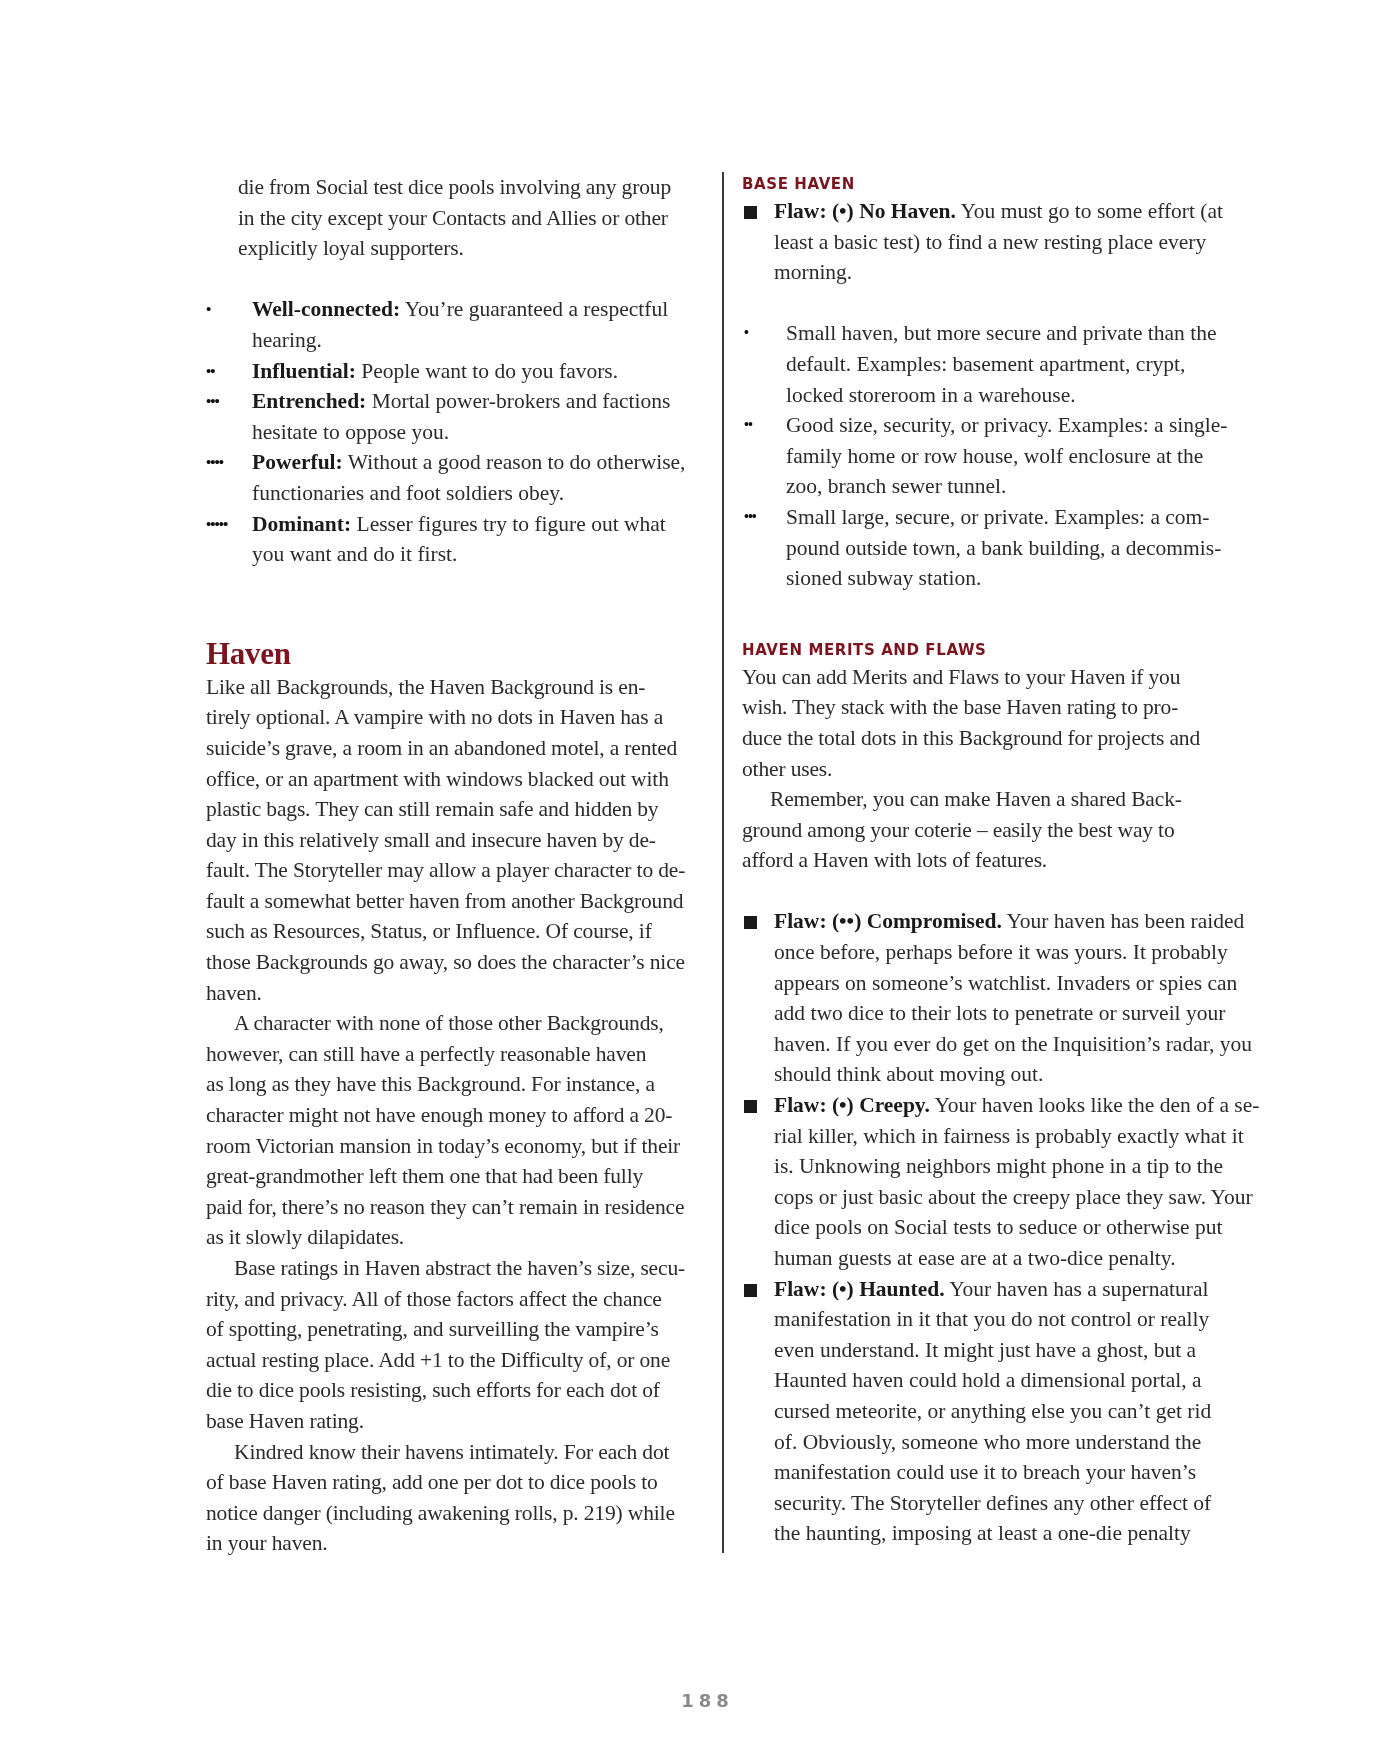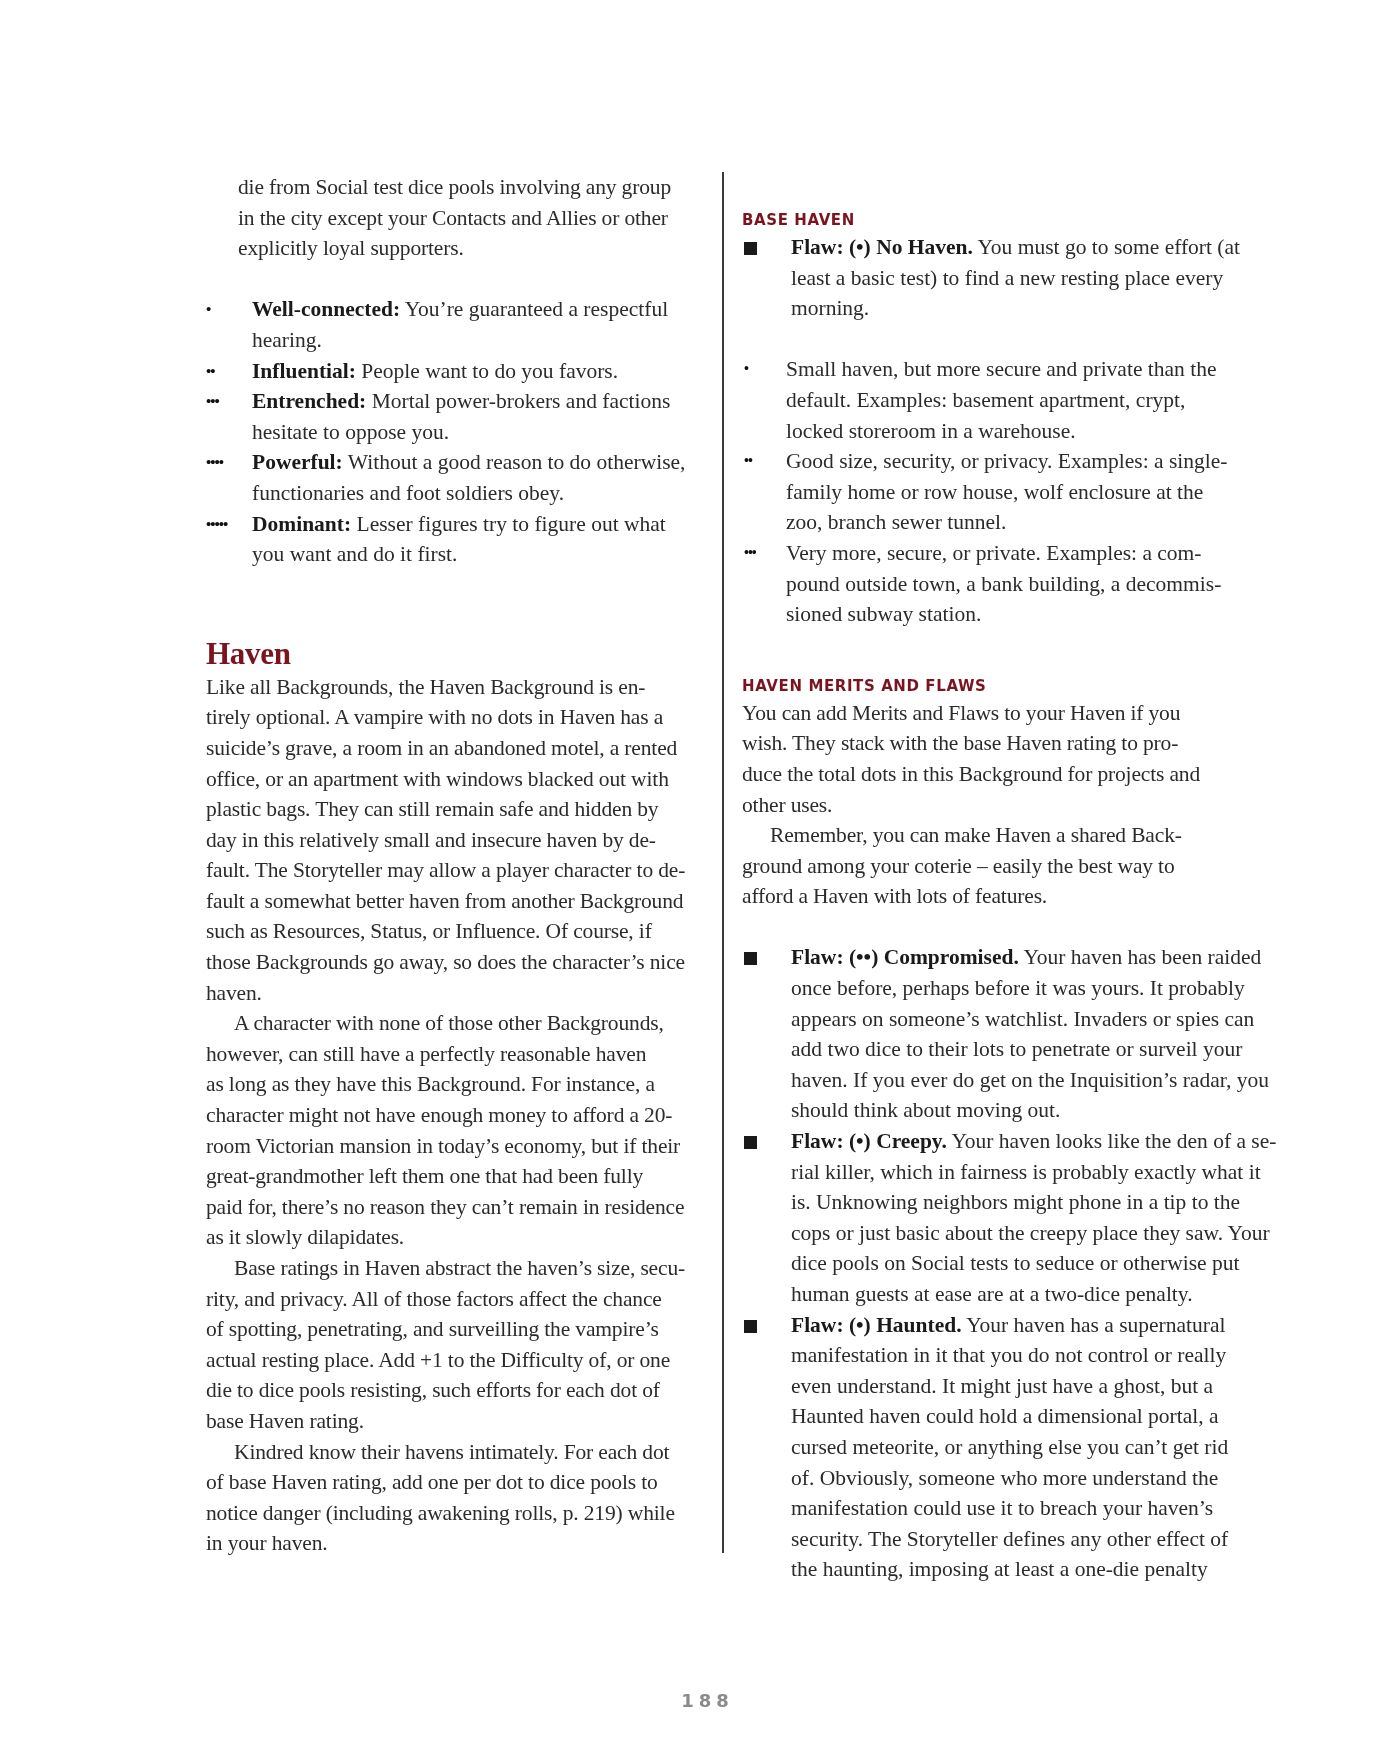--- a/index.html
+++ b/index.html
@@ -1,32 +1,32 @@
 <!DOCTYPE html>
 <html><head>
 <meta charset="utf-8">
 <style>
   html, body { margin: 0; padding: 0; background: #ffffff; }
   body { width: 1391px; height: 1753px; position: relative; overflow: hidden;
          font-family: "Liberation Serif", "DejaVu Serif", serif; color: #2b2b2b; }
   .page { position: absolute; left: 0; top: 0; width: 1374px; height: 1753px; }
   .col { position: absolute; top: 172px; }
   .col-left { left: 206px; width: 500px; }
-  .col-right { left: 742px; width: 505px; margin-top: 36px; }
+  .col-right { left: 742px; width: 505px; }
   .divider { position: absolute; left: 722px; top: 172px; width: 2px; height: 1381px; background: #3a3a3a; }
   .line { font-size: 21.5px; line-height: 30.6px; white-space: nowrap; letter-spacing: -0.15px; }
   .indent-cont { padding-left: 32px; }
   .gap { height: 30.6px; }
   .heading-h2 { font-size: 31px; font-weight: bold; color: #7a1520; line-height: 36px; margin-top: 10px; letter-spacing: -0.3px; }
   .heading-h3 { font-family: "DejaVu Sans", "Liberation Sans", sans-serif; font-weight: bold; font-size: 15px;
                 color: #7a1520; letter-spacing: 0.6px; line-height: 24px; white-space: nowrap; }
   .dotrow { display: flex; font-size: 21.5px; line-height: 30.6px; }
   .dotmark { width: 46px; flex: none; font-size: 15px; letter-spacing: -1px; color: #111; font-weight: bold; }
   .dotbody { white-space: nowrap; }
-  .sqrow { display: flex; font-size: 21.5px; line-height: 30.6px; gap: 17px; }
+  .sqrow { display: flex; font-size: 21.5px; line-height: 30.6px; }
   .sqmark { width: 32px; flex: none; position: relative; }
   .sqmark::after { content: ""; position: absolute; left: 2px; top: 10px; width: 13px; height: 13px; background: #1a1a1a; }
   .sqbody { white-space: nowrap; }
   .b { font-weight: bold; color: #1a1a1a; }
   .rdotrow { display: flex; font-size: 21.5px; line-height: 30.6px; }
   .rdotmark { width: 42px; flex: none; font-size: 14px; letter-spacing: -1px; color: #111; font-weight: bold; padding-left: 2px; }
   .pagenum { position: absolute; left: 12px; width: 1391px; top: 1690px; text-align: center;
              font-family: "DejaVu Sans", "Liberation Sans", sans-serif; font-weight: bold; font-size: 18px;
              color: #8a8a8a; letter-spacing: 5px; }
 </style>
@@ -149,21 +149,21 @@
         <div class="rdotmark">••</div>
         <div class="dotbody">
           <div>Good size, security, or privacy. Examples: a single-</div>
           <div>family home or row house, wolf enclosure at the</div>
           <div>zoo, branch sewer tunnel.</div>
         </div>
       </div>
       <div class="rdotrow">
         <div class="rdotmark">•••</div>
         <div class="dotbody">
-          <div>Very more, secure, or private. Examples: a com-</div>
+          <div>Small large, secure, or private. Examples: a com-</div>
           <div>pound outside town, a bank building, a decommis-</div>
           <div>sioned subway station.</div>
         </div>
       </div>
     </div>
 
     <div style="height:44px;"></div>
     <div class="heading-h3">HAVEN MERITS AND FLAWS</div>
     <div>
       <div class="line">You can add Merits and Flaws to your Haven if you</div>

